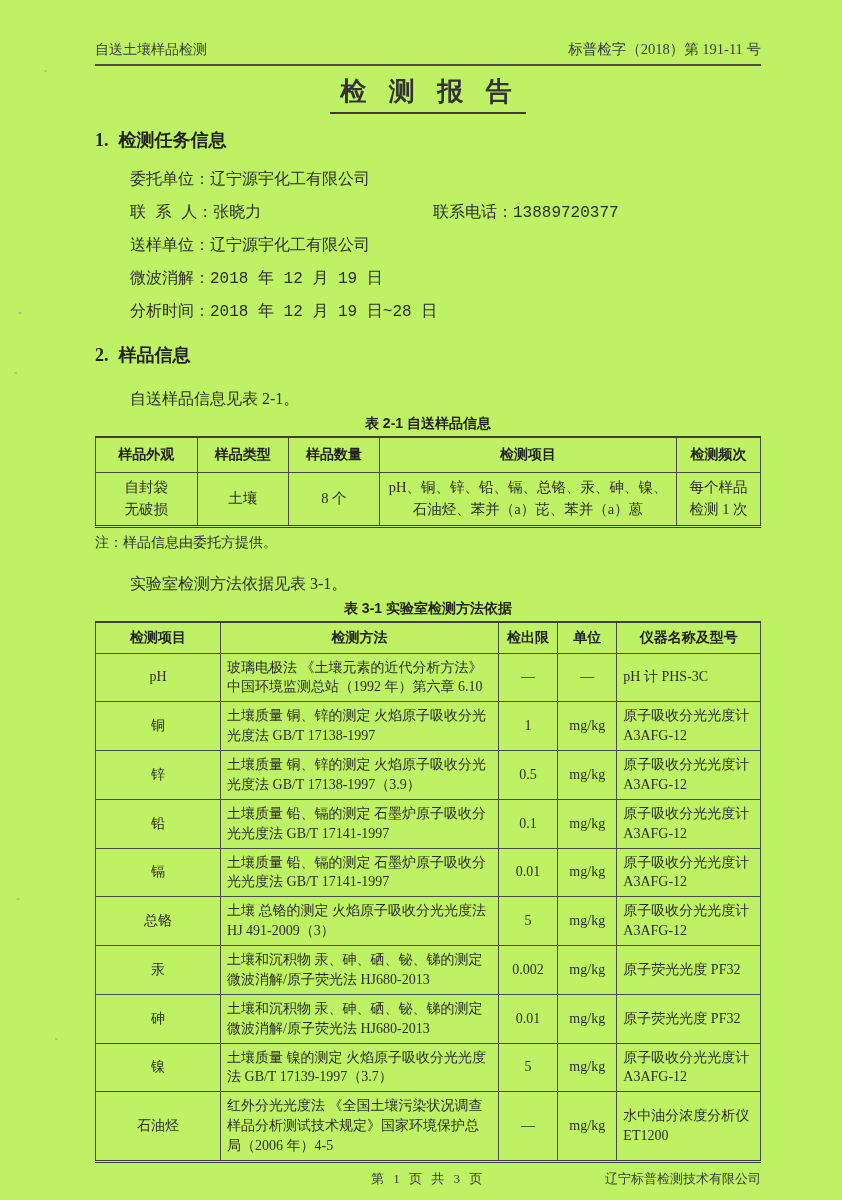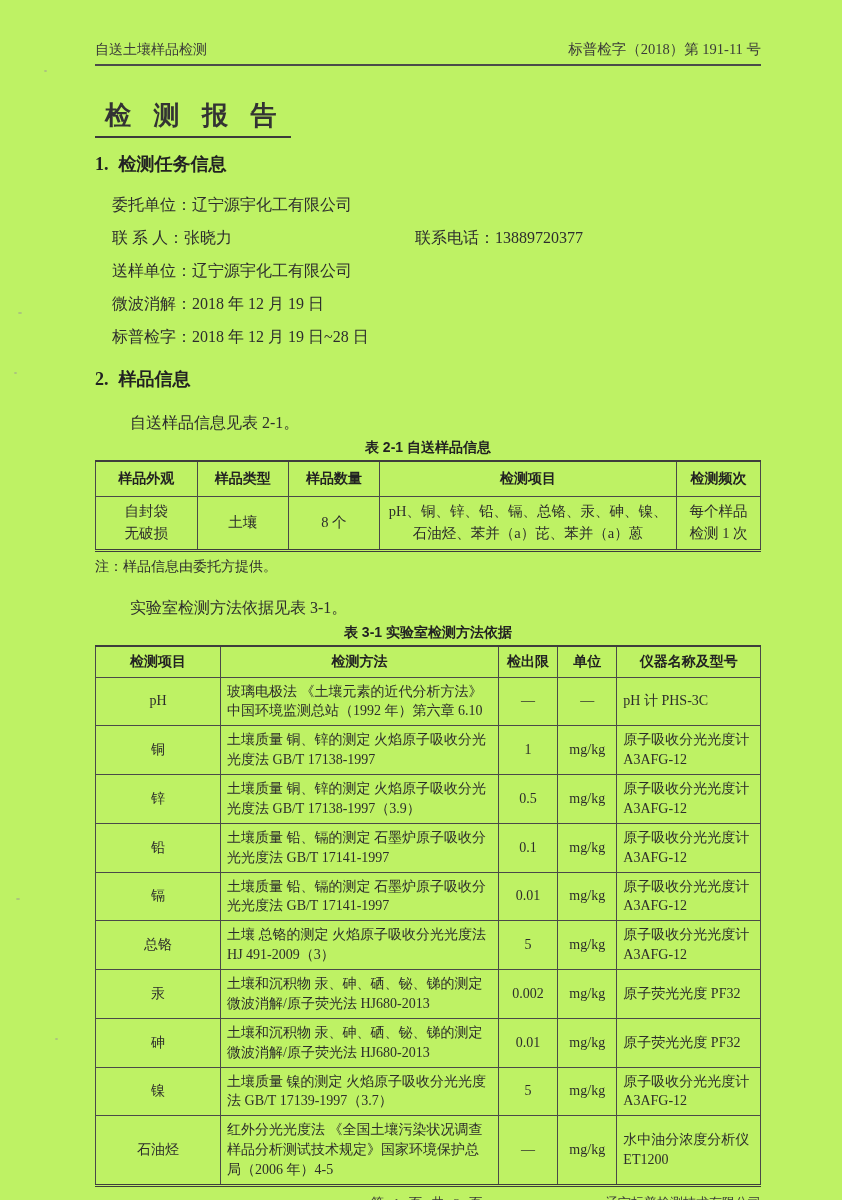--- a/index.html
+++ b/index.html
@@ -18,39 +18,39 @@
   
   .hdr{
     display:flex;justify-content:space-between;align-items:flex-end;
     padding-top:40px;padding-bottom:5px;
     border-bottom:2px solid #4b4b49;
     font-size:14px;color:#3a3a38;
   }
   .hdr .right{font-size:14.5px;}
 
   
-  .title-wrap{margin-top:32px;}
+  .title-wrap{text-align:center;margin-top:8px;}
   .title{
     display:inline-block;
     font-size:26px;font-weight:bold;color:#333;
     letter-spacing:8px;
     border-bottom:2px solid #3c3c3a;
     padding:0 6px 3px 10px;
   }
 
   
   .sec-h{
     font-family:"Liberation Sans","DejaVu Sans",sans-serif;
     font-size:18px;font-weight:bold;color:#222;
     margin-top:14px;
   }
   .sec-h .num{font-family:"Liberation Serif",serif;margin-right:10px;}
 
   
-  .info{margin-top:12px;margin-left:17px;}
+  .info{margin-top:12px;margin-left:35px;font-family:Liberation Mono, monospace;}
   .info-line{position:relative;height:33px;line-height:33px;font-size:16px;white-space:nowrap;}
   .info-line .phone{position:absolute;left:303px;top:0;}
 
   .intro{margin-top:22px;margin-left:35px;font-size:16px;}
 
   .tbl-caption{
     text-align:center;
     font-family:"Liberation Sans","DejaVu Sans",sans-serif;
     font-size:14px;font-weight:bold;color:#222;
     margin-top:5px;margin-bottom:3px;
@@ -118,21 +118,21 @@
         <span>联 系 人：</span><span>张晓力</span>
         <span class="phone"><span>联系电话：</span><span>13889720377</span></span>
       </div>
       <div class="info-line">
         <span>送样单位：</span><span>辽宁源宇化工有限公司</span>
       </div>
       <div class="info-line">
         <span>微波消解：</span><span>2018 年 12 月 19 日</span>
       </div>
       <div class="info-line">
-        <span>标普检字：</span><span>2018 年 12 月 19 日~28 日</span>
+        <span>分析时间：</span><span>2018 年 12 月 19 日~28 日</span>
       </div>
     </div>
 
     <div class="sec-h">
       <span class="num">2.</span><span>样品信息</span>
     </div>
     <div class="intro">自送样品信息见表 2-1。</div>
     <div class="tbl-caption">表 2-1  自送样品信息</div>
 
     <table class="t21">

